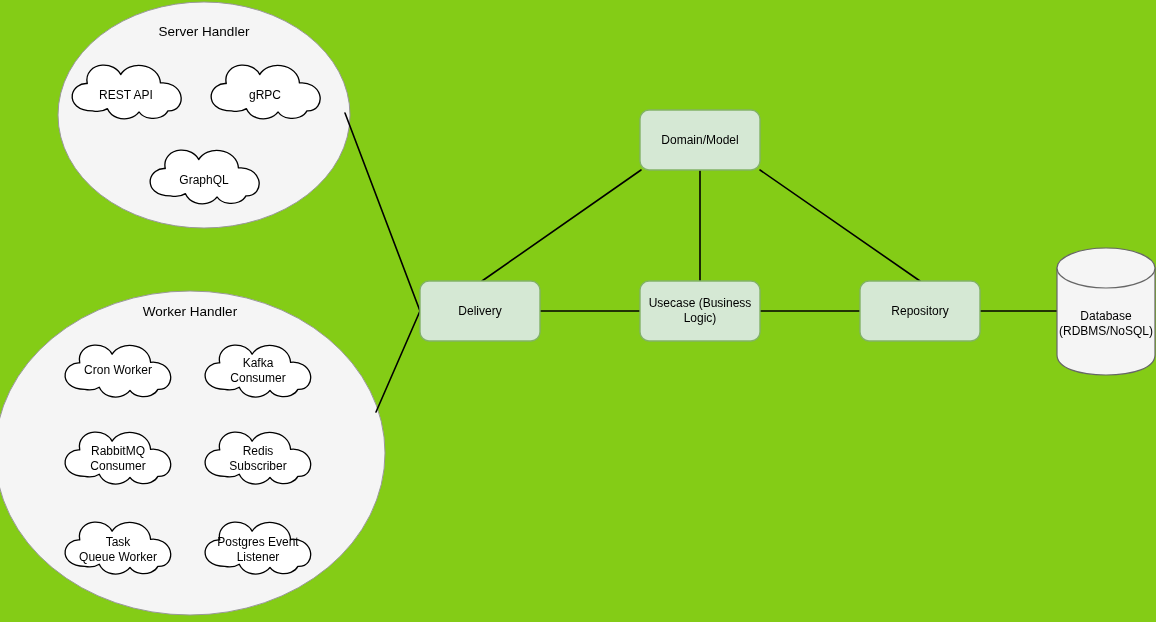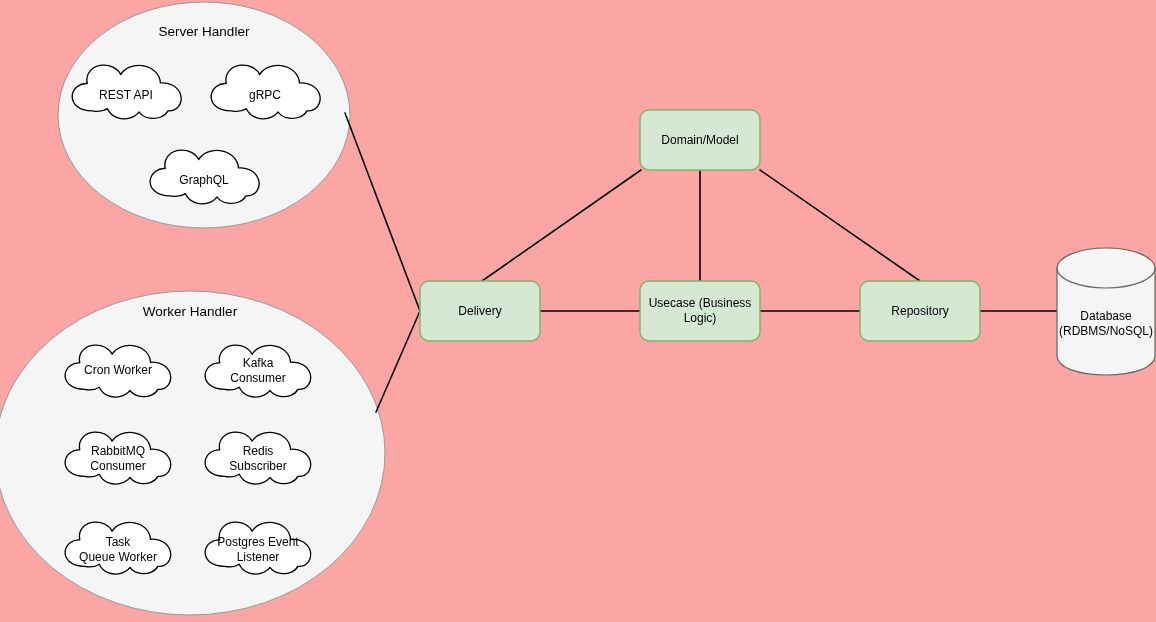--- a/index.html
+++ b/index.html
@@ -10,21 +10,21 @@
   body {
     width: 1156px;
     height: 622px;
     font-family: "Liberation Sans", sans-serif;
     overflow: hidden;
   }
   #diagram-root {
     position: relative;
     width: 1156px;
     height: 622px;
-    background: #fca5a5;
+    background: #84cc16;
   }
   svg#arch-svg {
     display: block;
     width: 1156px;
     height: 622px;
   }
   .grp-ellipse {
     fill: #f5f5f5;
     stroke: #999999;
     stroke-width: 1;

